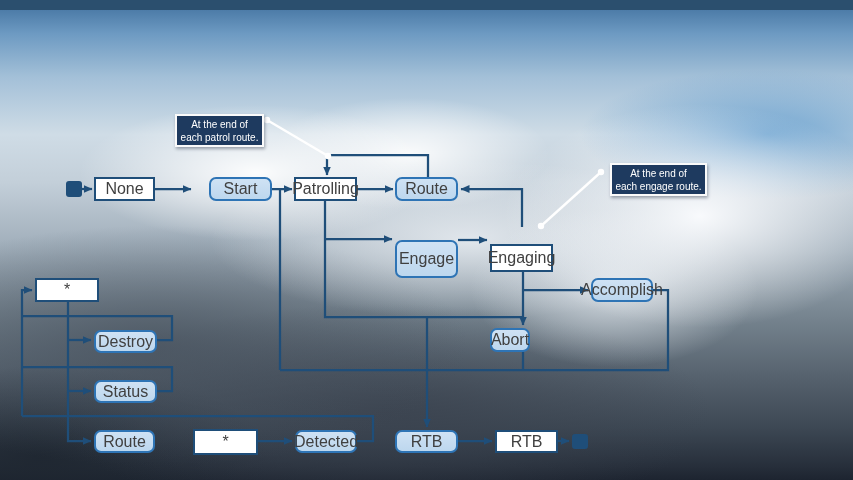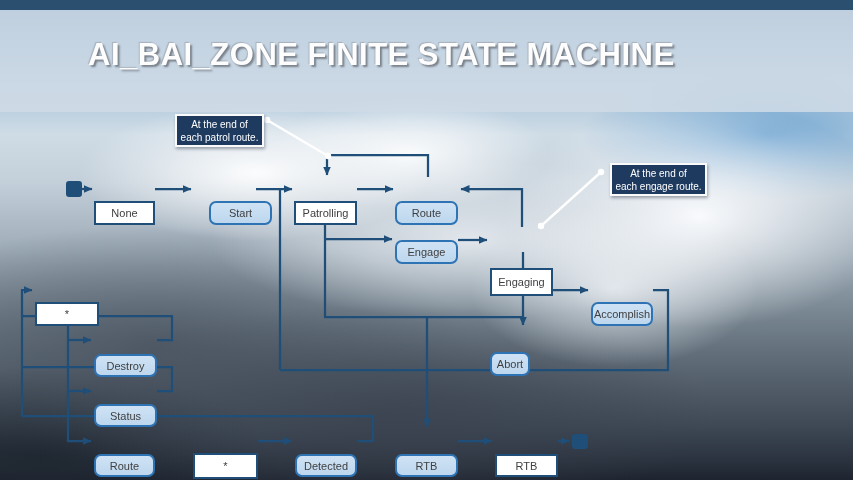--- a/index.html
+++ b/index.html
@@ -22,21 +22,21 @@
   .band{position:absolute;left:0;top:10px;width:853px;height:102px;background:rgba(207,219,230,.88);}
   .title{
     position:absolute;left:88px;top:27px;margin:0;
     font-size:31px;font-weight:bold;letter-spacing:.5px;color:#fdfdfd;
     text-shadow:2px 2px 2px rgba(95,100,108,.75), -1px -1px 1px rgba(120,125,132,.4);
     white-space:nowrap;
   }
   #connectors{position:absolute;left:0;top:0;pointer-events:none;}
   .state{
     position:absolute;box-sizing:border-box;display:flex;align-items:center;justify-content:center;
-    font-size:11px;color:#404040;margin-top:24px;
+    font-size:16px;color:#404040;
   }
   .sq{background:#ffffff;border:2px solid #1f4e79;}
   .rd{background:linear-gradient(#cfe2f4,#bdd7ee);border:2px solid #2e74b5;border-radius:7px;}
   .mark{position:absolute;background:#1f4e79;border-radius:3px;}
   .callout{
     position:absolute;box-sizing:border-box;background:#1e3a5f;border:2px solid #fafafa;
     color:#fff;font-size:10px;line-height:1.3;text-align:center;
     display:flex;flex-direction:column;justify-content:center;
     box-shadow:1px 2px 3px rgba(30,40,60,.4);
   }
@@ -79,40 +79,37 @@
       <polyline points="258,441 292,441" fill="none" stroke="#1f4e79" stroke-width="2.25" marker-end="url(#arrow)"></polyline>
       <polyline points="267,120 328,156" fill="none" stroke="#ffffff" stroke-width="2.4"></polyline>
       <circle cx="267" cy="120" r="3.2" fill="#ffffff"></circle>
       <circle cx="328" cy="156" r="3.2" fill="#ffffff"></circle>
       <polyline points="601,172 541,226" fill="none" stroke="#ffffff" stroke-width="2.4"></polyline>
       <circle cx="601" cy="172" r="3.2" fill="#ffffff"></circle>
       <circle cx="541" cy="226" r="3.2" fill="#ffffff"></circle>
     </svg>
 
   <div class="topbar"></div>
-  <div class="band">
-    <h1 class="title">AI_BAI_ZONE FINITE STATE MACHINE</h1>
-  </div>
 
   <div class="mark" style="left:66px;top:181px;width:16px;height:16px"></div>
   <div class="mark" style="left:572px;top:434px;width:16px;height:15px"></div>
 
   <div class="state sq" style="left:94px;top:177px;width:61px;height:24px">
     <span>None</span>
     </div>
   <div class="state rd" style="left:209px;top:177px;width:63px;height:24px">
     <span>Start</span>
     </div>
   <div class="state sq" style="left:294px;top:177px;width:63px;height:24px">
     <span>Patrolling</span>
     </div>
   <div class="state rd" style="left:395px;top:177px;width:63px;height:24px">
     <span>Route</span>
     </div>
-  <div class="state rd" style="left:395px;top:216px;width:63px;height:24px">
+  <div class="state rd" style="left:395px;top:240px;width:63px;height:38px">
     <span>Engage</span>
     </div>
   <div class="state sq" style="left:490px;top:244px;width:63px;height:28px">
     <span>Engaging</span>
     </div>
   <div class="state rd" style="left:591px;top:278px;width:62px;height:24px">
     <span>Accomplish</span>
     </div>
   <div class="state rd" style="left:490px;top:328px;width:40px;height:24px">
     <span>Abort</span>

